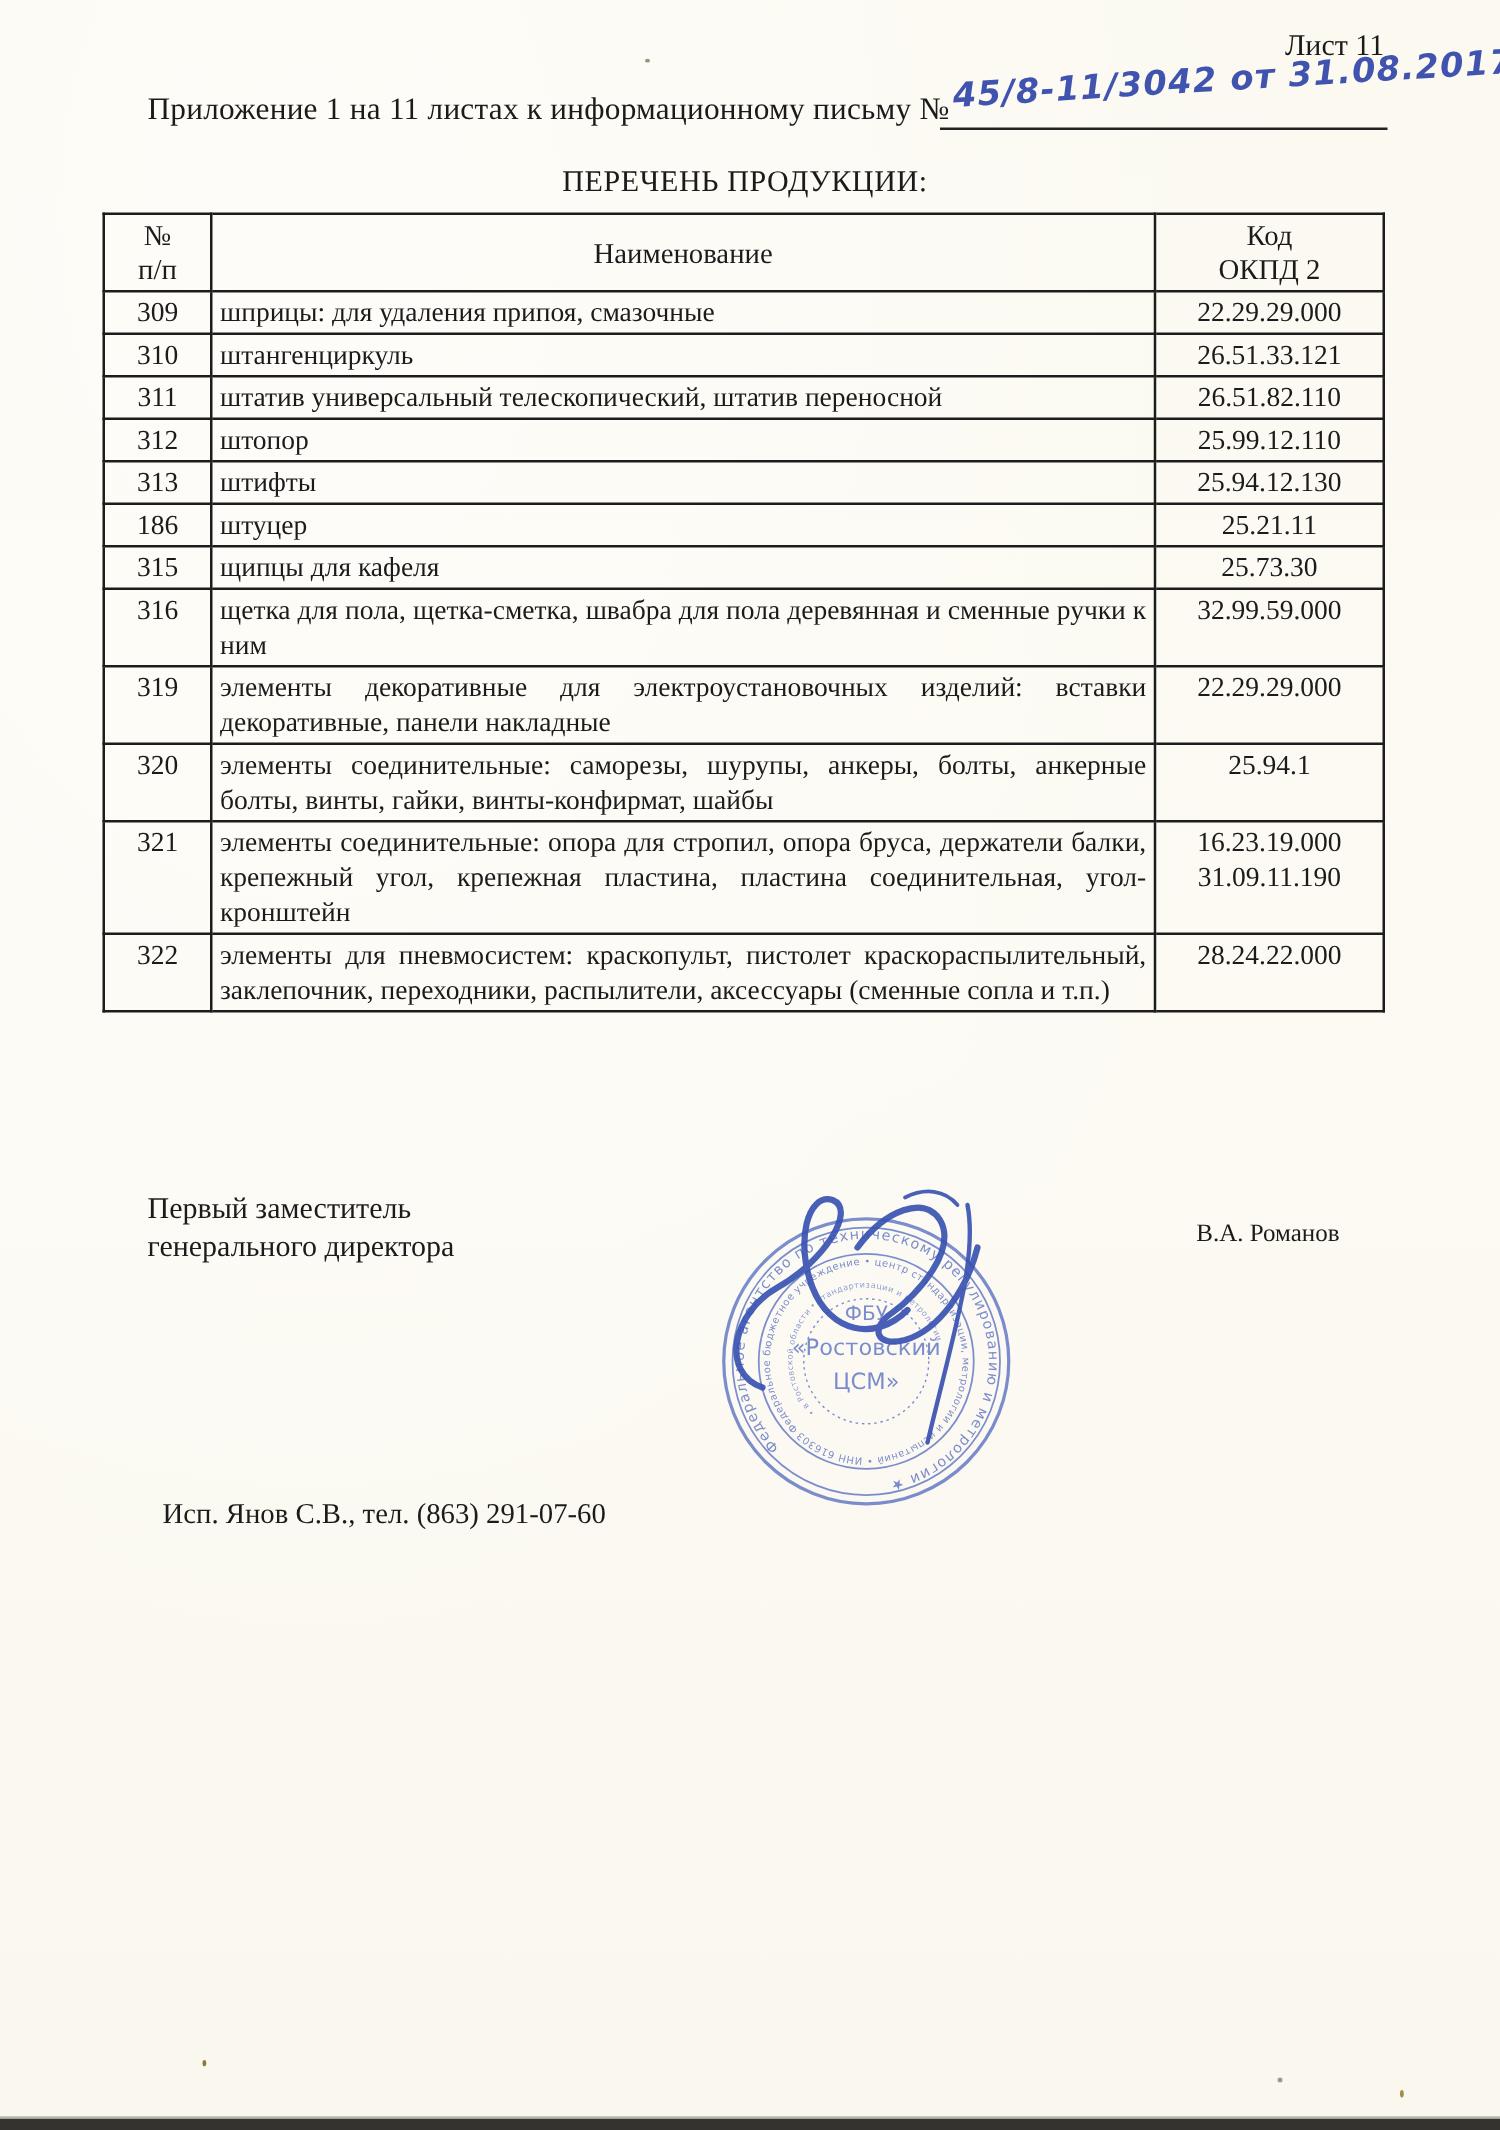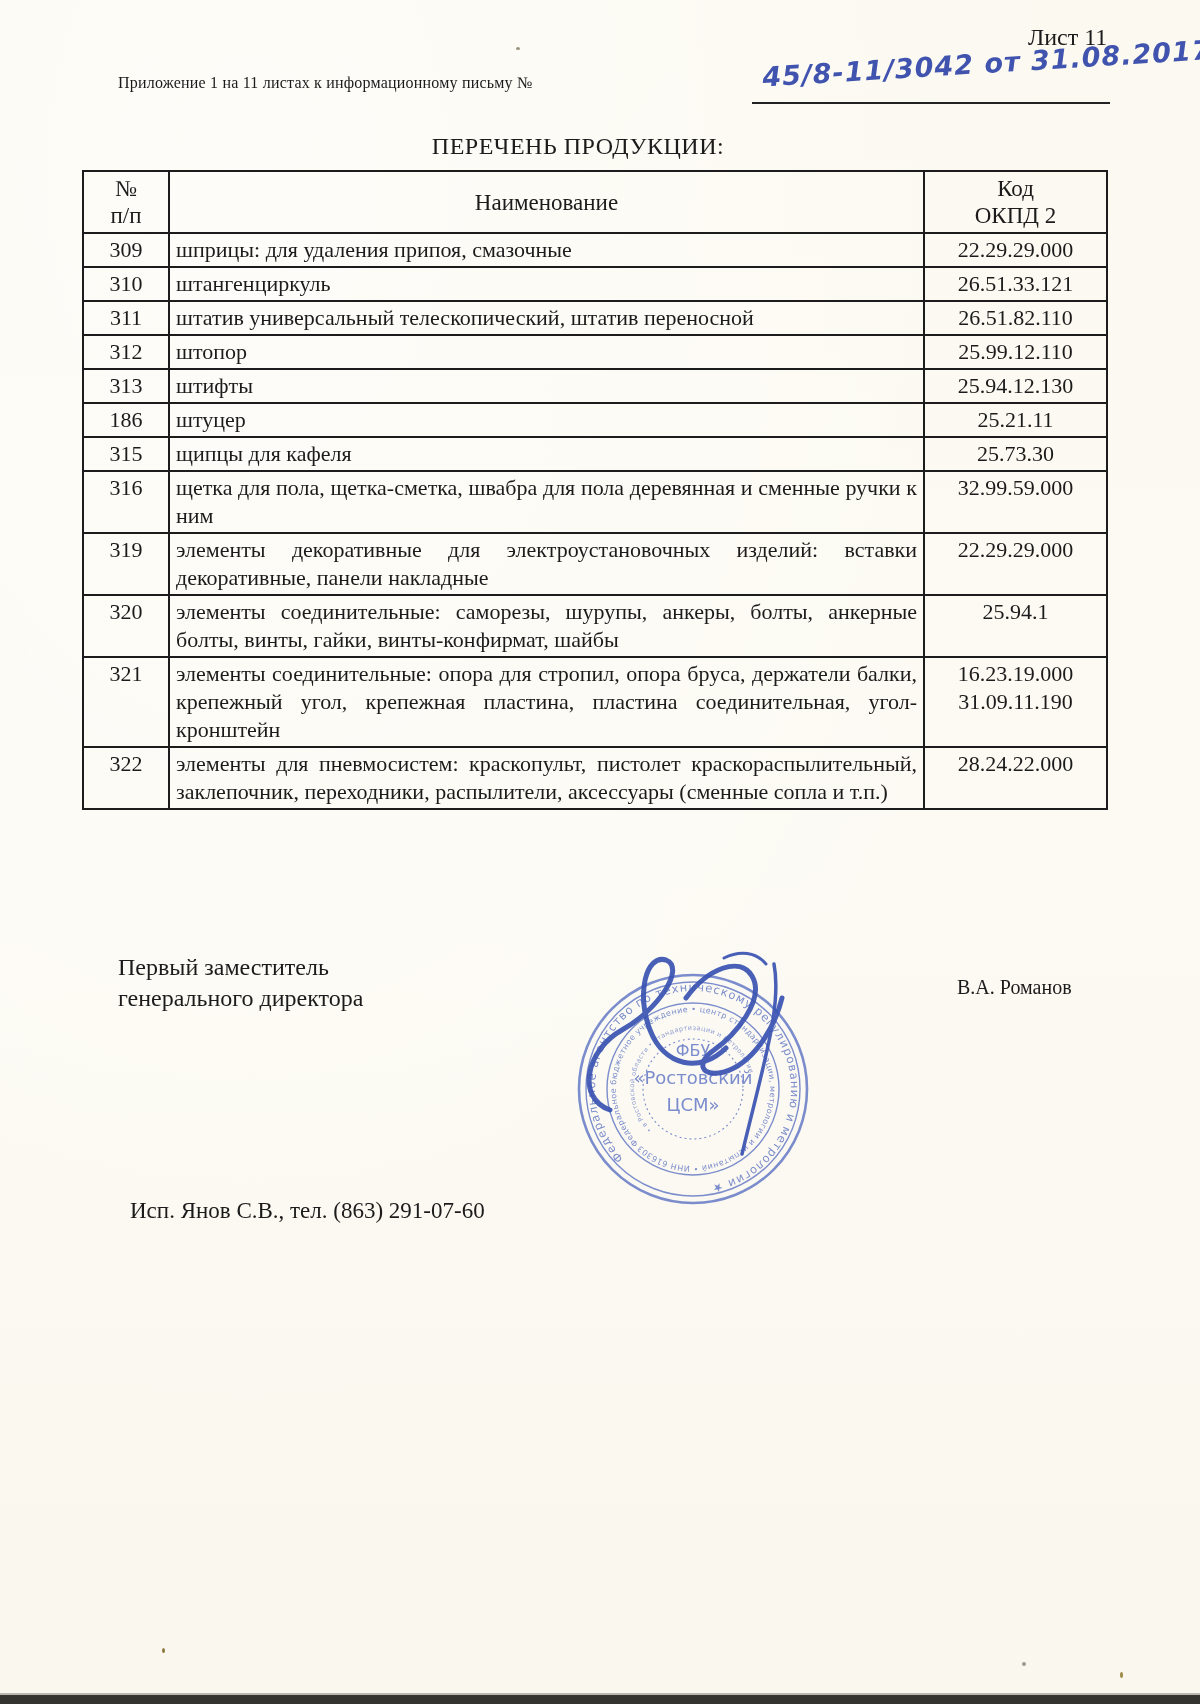--- a/index.html
+++ b/index.html
@@ -11,31 +11,31 @@
     background-image:
       radial-gradient(ellipse at 20% 10%, rgba(255,255,255,.55), rgba(255,255,255,0) 60%),
       linear-gradient(180deg, #fbf9f0 0%, #fcfaf3 50%, #faf7ee 100%);
     color:#1b1b1b;
     font-family:"Liberation Serif", serif;
     overflow:hidden;
     padding-left:37px;
   }
   
   .sheet-label{position:absolute;top:24px;left:1028px;font-size:24px;}
-  .appendix-line{position:absolute;top:74px;left:118px;font-size:16px;letter-spacing:.2px;text-align:right;}
+  .appendix-line{position:absolute;top:74px;left:118px;font-size:25px;letter-spacing:.2px;text-align:right;}
   .num-underline{position:absolute;top:102px;left:752px;width:358px;border-bottom:2px solid #222;}
   .handwriting{
     position:absolute;top:50px;left:762px;width:380px;
     font-family:"DejaVu Sans", sans-serif;
     font-style:italic;font-size:27px;font-weight:bold;
     color:#4053ae;letter-spacing:1px;
     transform:rotate(-3.5deg);
     white-space:nowrap;
   }
-  .doc-title{position:absolute;top:133px;left:66px;width:1024px;text-align:center;font-size:24px;letter-spacing:.5px;}
+  .doc-title{position:absolute;top:133px;left:84px;width:1024px;text-align:center;font-size:24px;letter-spacing:.5px;}
 
   
   table.products{
     position:absolute;top:170px;left:82px;
     width:1024px;border-collapse:collapse;
     border:2.5px solid #1c1c1c;
     table-layout:fixed;
   }
   table.products col.c1{width:86px;}
   table.products col.c2{width:755px;}

